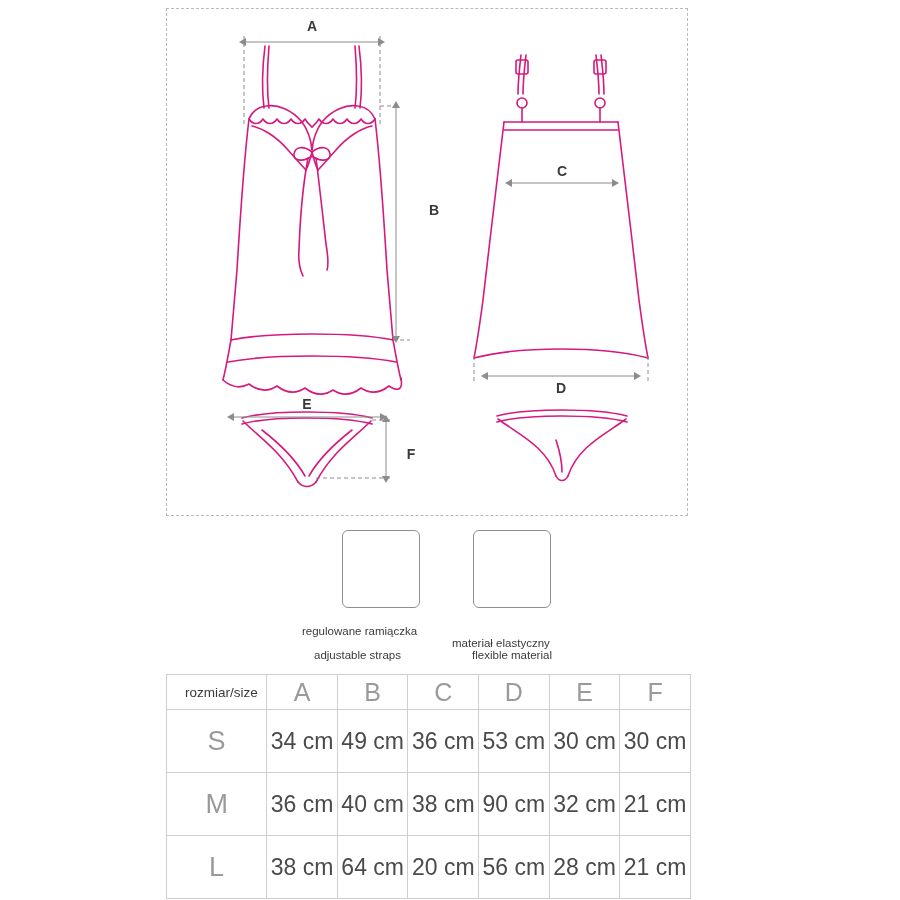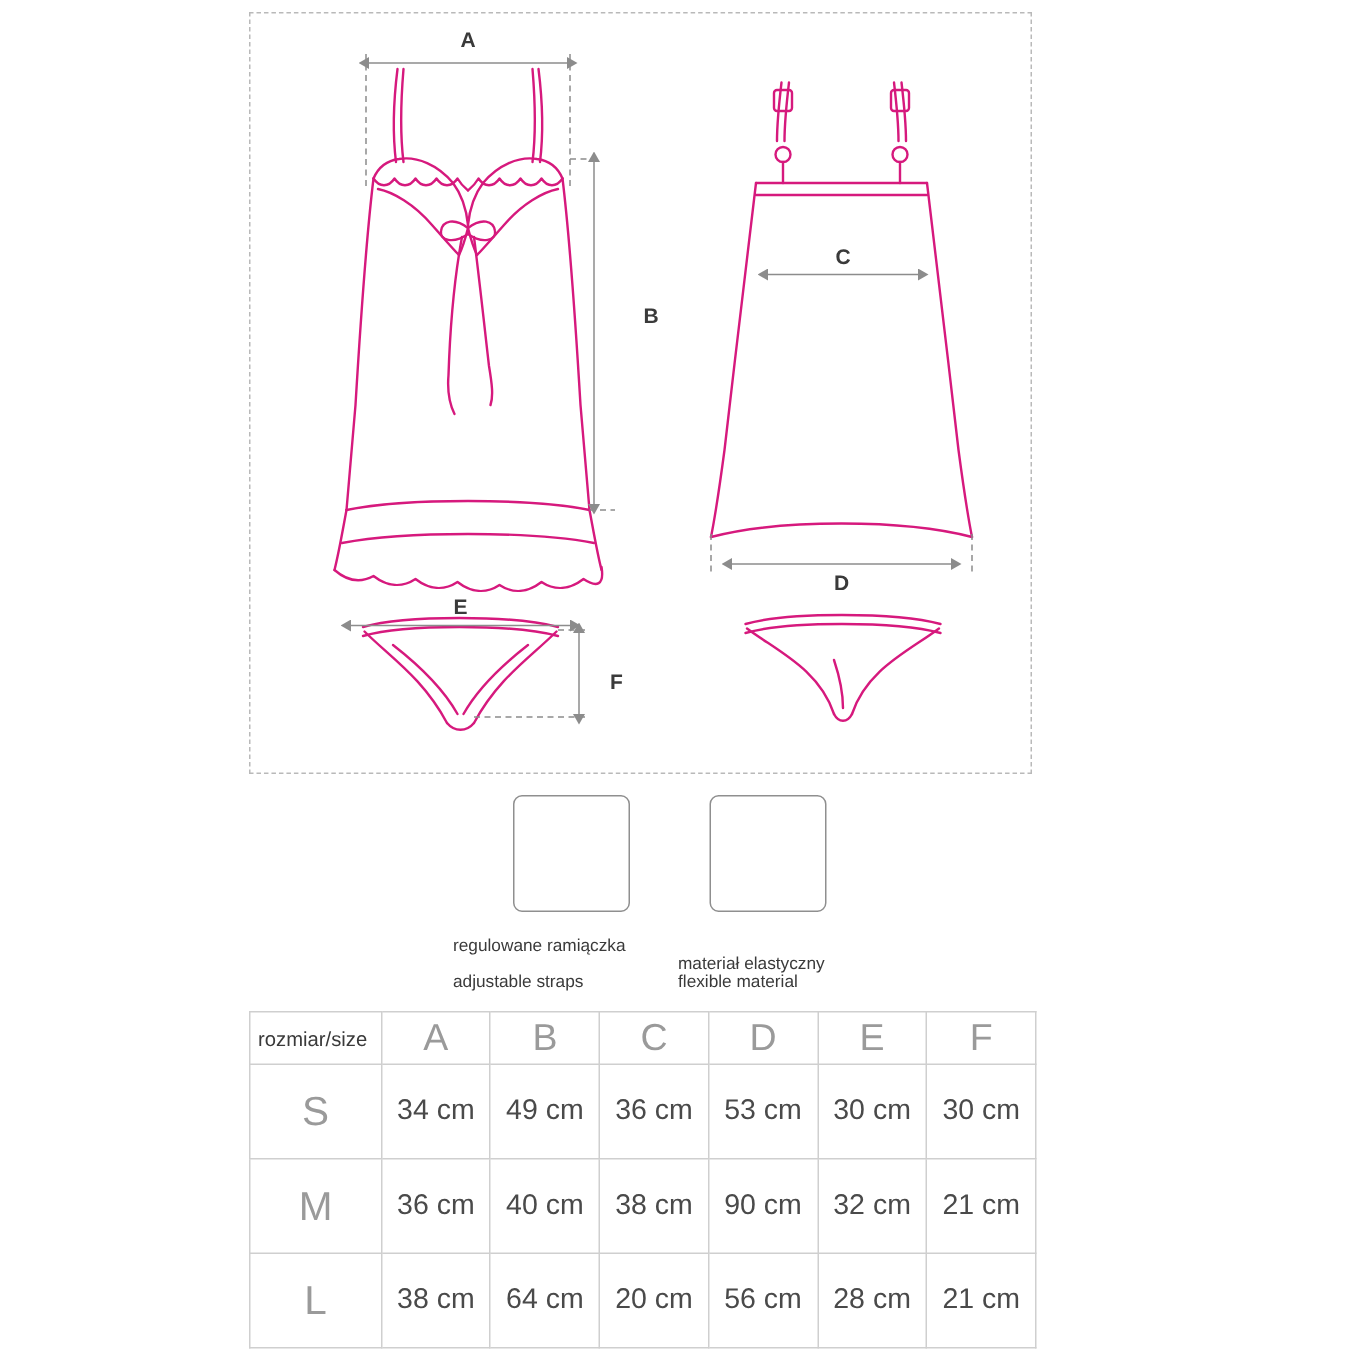--- a/index.html
+++ b/index.html
@@ -57,23 +57,23 @@
   .icon-box.elastic { left: 173px; top: 0; }
 
   .icon-caption {
     position: absolute;
     font-size: 11.5px;
     color: #3a3a3a;
     text-align: left;
     white-space: nowrap;
   }
   .cap-straps-pl { left: 2px; top: 95px; width: 160px; }
-  .cap-straps-en { left: 2px; top: 119px; width: 160px; }
+  .cap-straps-en { left: 14px; top: 119px; width: 160px; }
   .cap-elastic-pl { left: 152px; top: 95px; width: 120px; text-align: left; margin-top: 12px; }
-  .cap-elastic-en { left: 152px; top: 119px; width: 120px; text-align: left; }
+  .cap-elastic-en { left: 152px; top: 119px; width: 120px; text-align: center; }
 
   
   .size-table {
     position: absolute;
     left: 166px;
     top: 674px;
     width: 525px;
     border-collapse: collapse;
   }
   .size-table td, .size-table th {
@@ -82,35 +82,35 @@
     text-align: center;
     vertical-align: middle;
     font-weight: normal;
   }
   .size-table .hdr-label {
     font-size: 13.5px;
     color: #3a3a3a;
     width: 82px;
     height: 34px;
     text-align: left;
-    padding-left: 5px;
+    padding-left: 18px;
   }
   .size-table .hdr-col {
     font-size: 25px;
     color: #9a9a9a;
     height: 34px;
     width: 73px;
   }
   .size-table .size-name {
     font-size: 27px;
     color: #9a9a9a;
     height: 62px;
   }
   .size-table .val {
-    font-size: 19px;
+    font-size: 23px;
     color: #4a4a4a;
     height: 62px;
   }
 </style>
 </head>
 <body>
 
 <div class="diagram-panel"></div>
 
 <svg class="svg-layer" viewBox="0 0 900 900">

